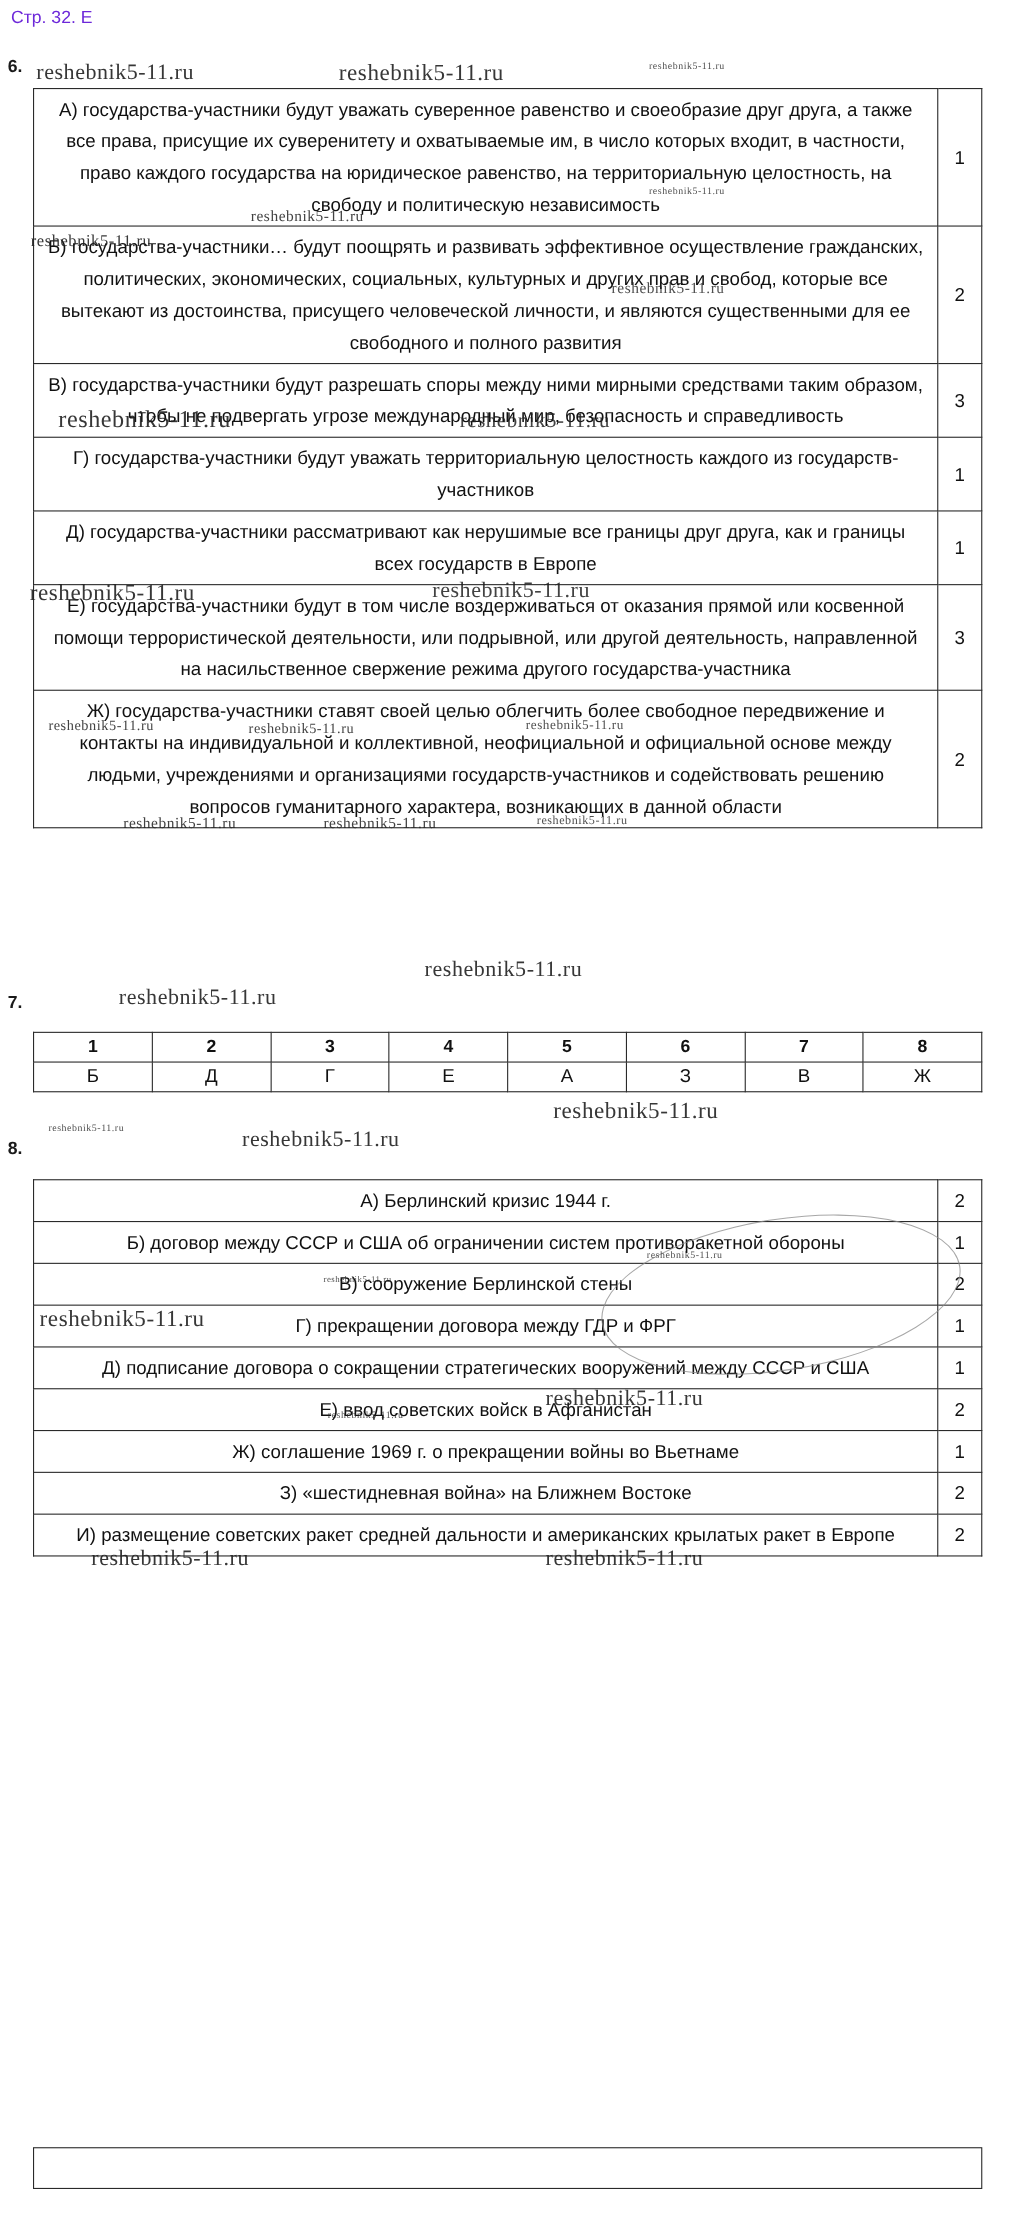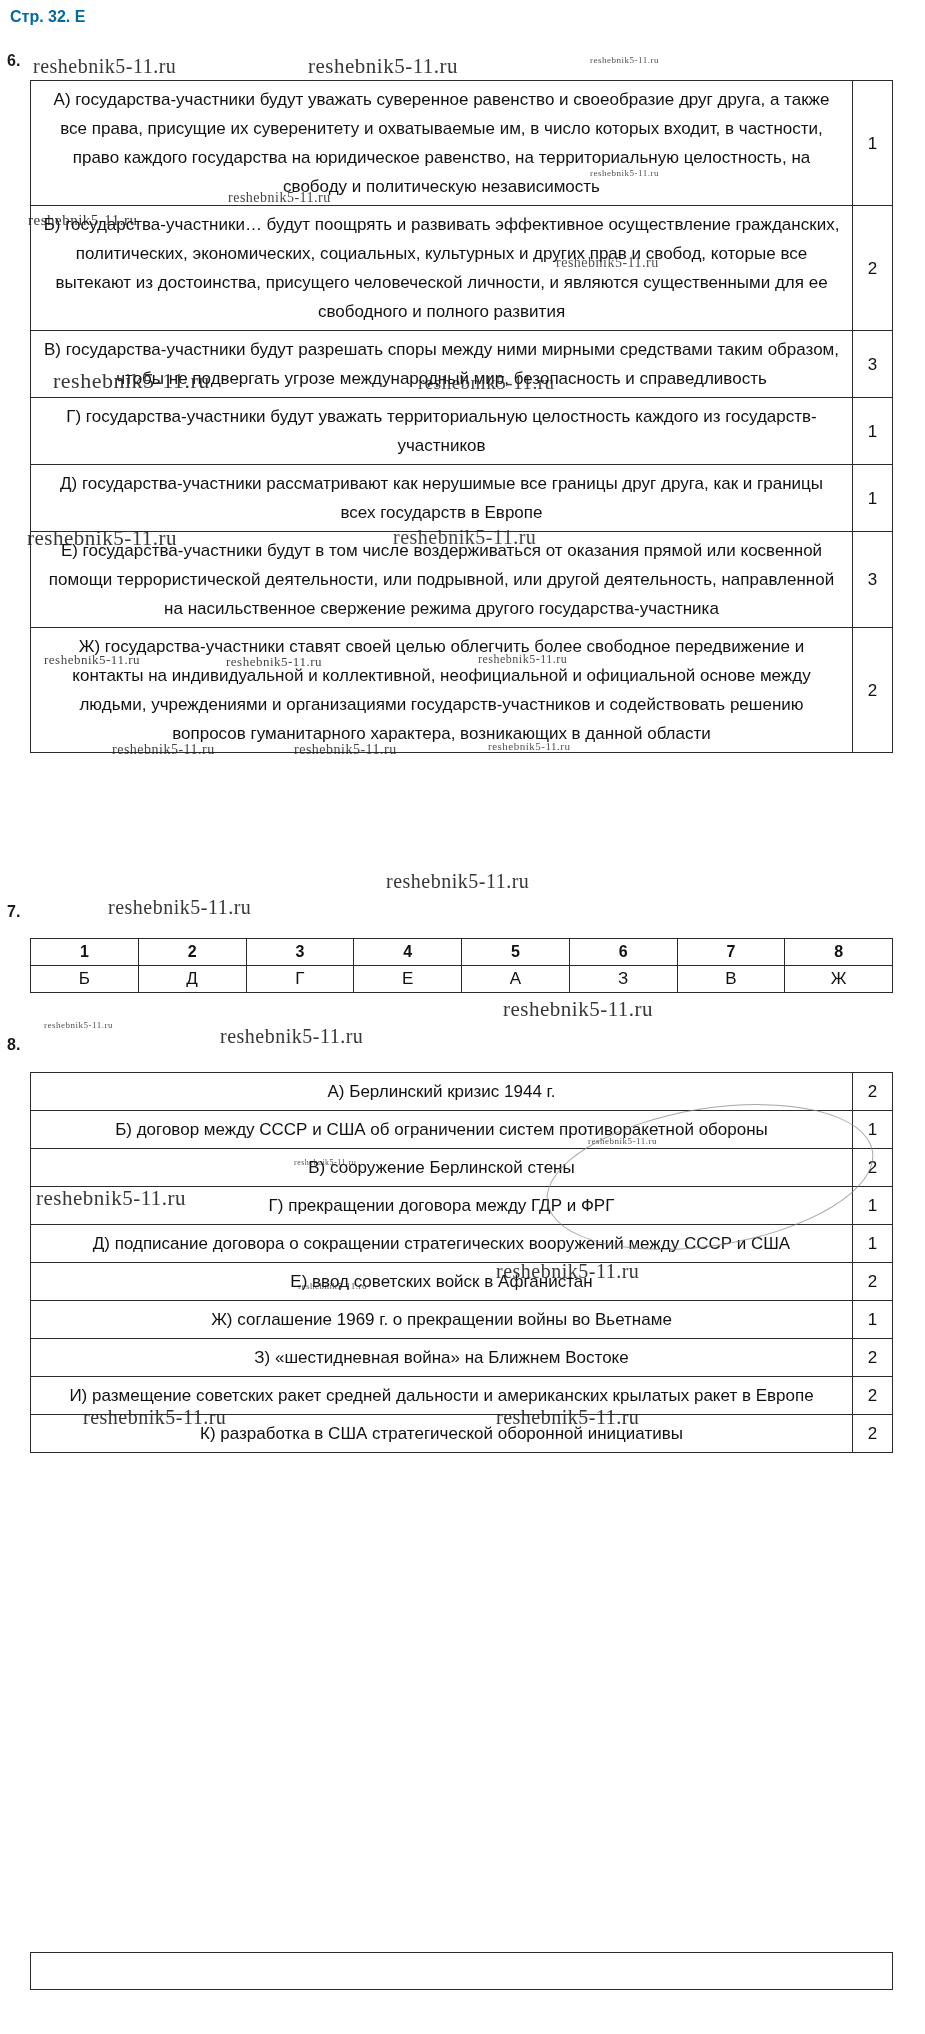--- a/index.html
+++ b/index.html
@@ -3,21 +3,21 @@
 <meta charset="utf-8">
 <style>
   * { margin:0; padding:0; box-sizing:border-box; }
   html,body { background:#ffffff; }
   body {
     width:925px; height:2034px; position:relative; overflow:hidden;
     font-family:"Liberation Sans", sans-serif; color:#111;
   }
   .page-header {
     position:absolute; top:8px; left:10px;
-    font-size:16px; font-weight:bold; color:#0369a1;
+    font-size:16px; font-weight:normal; color:#6d28d9;
   }
   .q-num {
     position:absolute; left:7px; font-size:16px; font-weight:bold; color:#1a1a1a;
   }
   table { border-collapse:collapse; table-layout:auto; background:transparent; }
   .answers-table { position:absolute; left:30px; width:863px; }
   .answers-table td {
     border:1px solid #2a2a2a; text-align:center; vertical-align:middle;
     font-size:17px; line-height:29px; color:#111;
   }
@@ -143,24 +143,20 @@
     <td class="ans">1</td>
   </tr>
   <tr>
     <td class="txt">З) «шестидневная война» на Ближнем Востоке</td>
     <td class="ans">2</td>
   </tr>
   <tr>
     <td class="txt">И) размещение советских ракет средней дальности и американских крылатых ракет в Европе</td>
     <td class="ans">2</td>
   </tr>
-  <tr>
-    <td class="txt">К) разработка в США стратегической оборонной инициативы</td>
-    <td class="ans">2</td>
-  </tr>
 </tbody>
   </table>
 
 <div class="empty-box"></div>
 <div class="scribble"></div>
 
 <span class="wm" style="left:33px;top:55px;font-size:20px;opacity:.9">reshebnik5-11.ru</span>
 <span class="wm" style="left:308px;top:54px;font-size:21px;opacity:.9">reshebnik5-11.ru</span>
 <span class="wm" style="left:590px;top:55px;font-size:9px;opacity:.8">reshebnik5-11.ru</span>
 <span class="wm" style="left:590px;top:168px;font-size:9px;opacity:.8">reshebnik5-11.ru</span>

